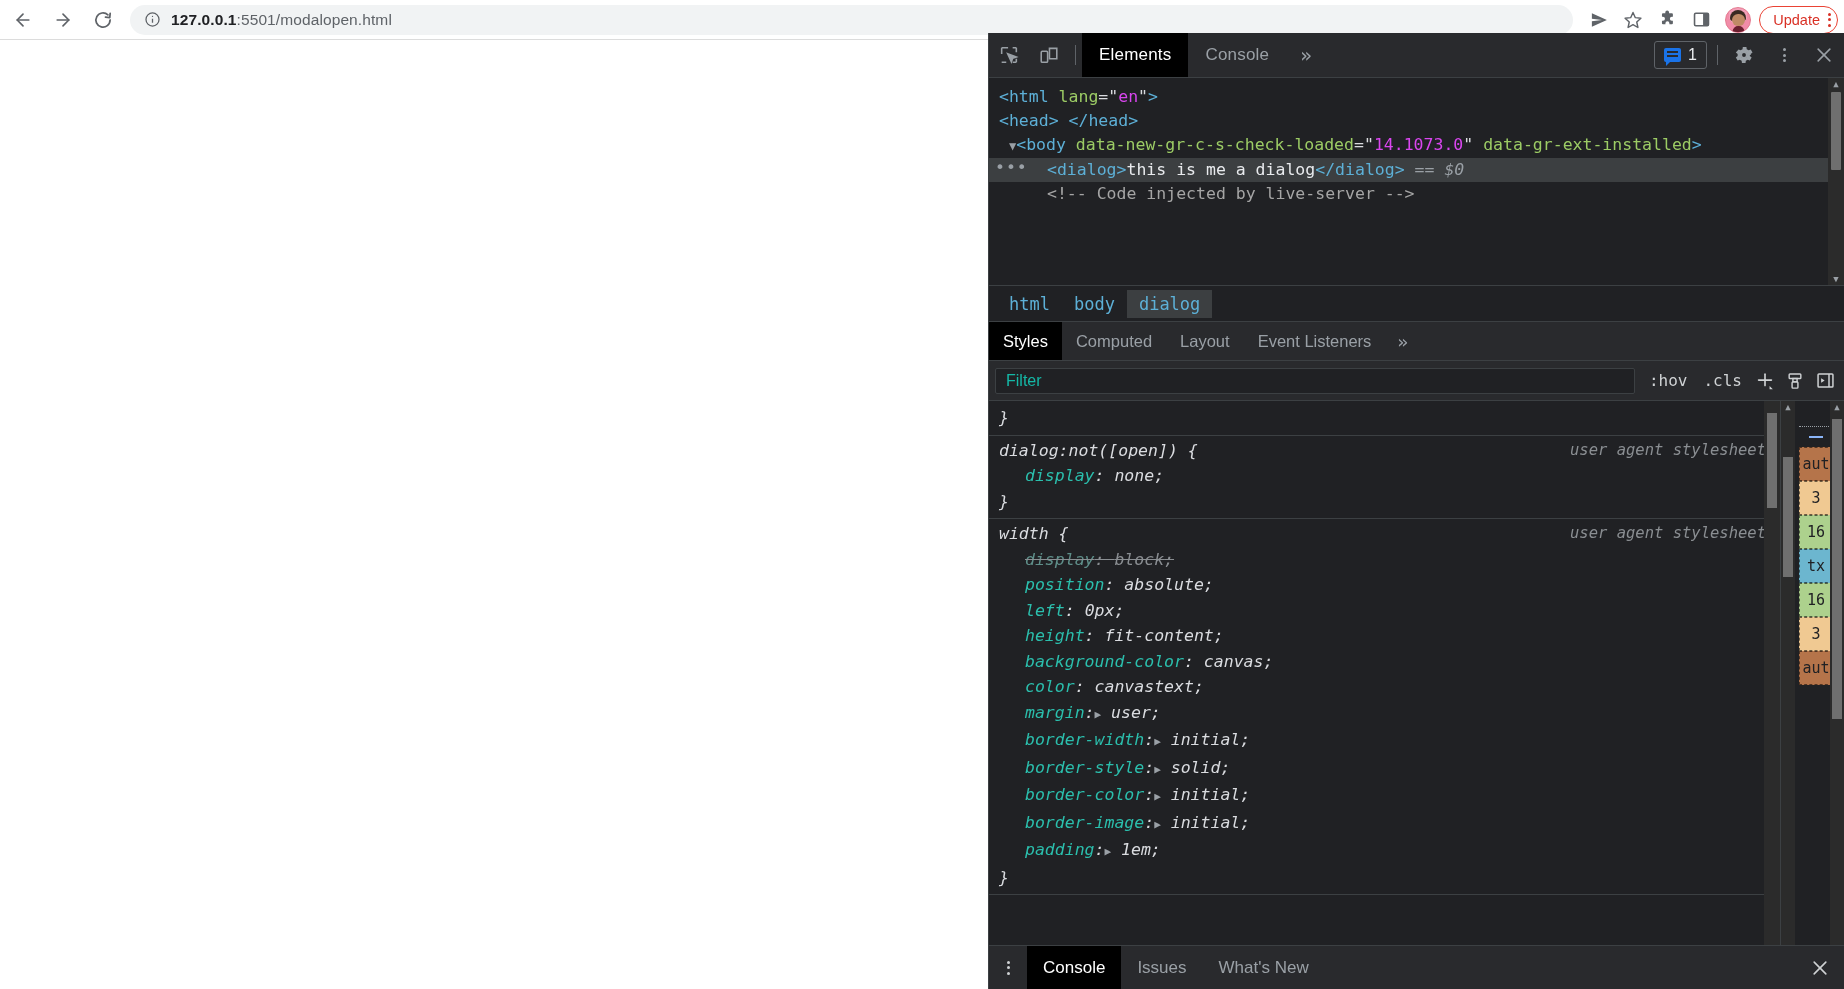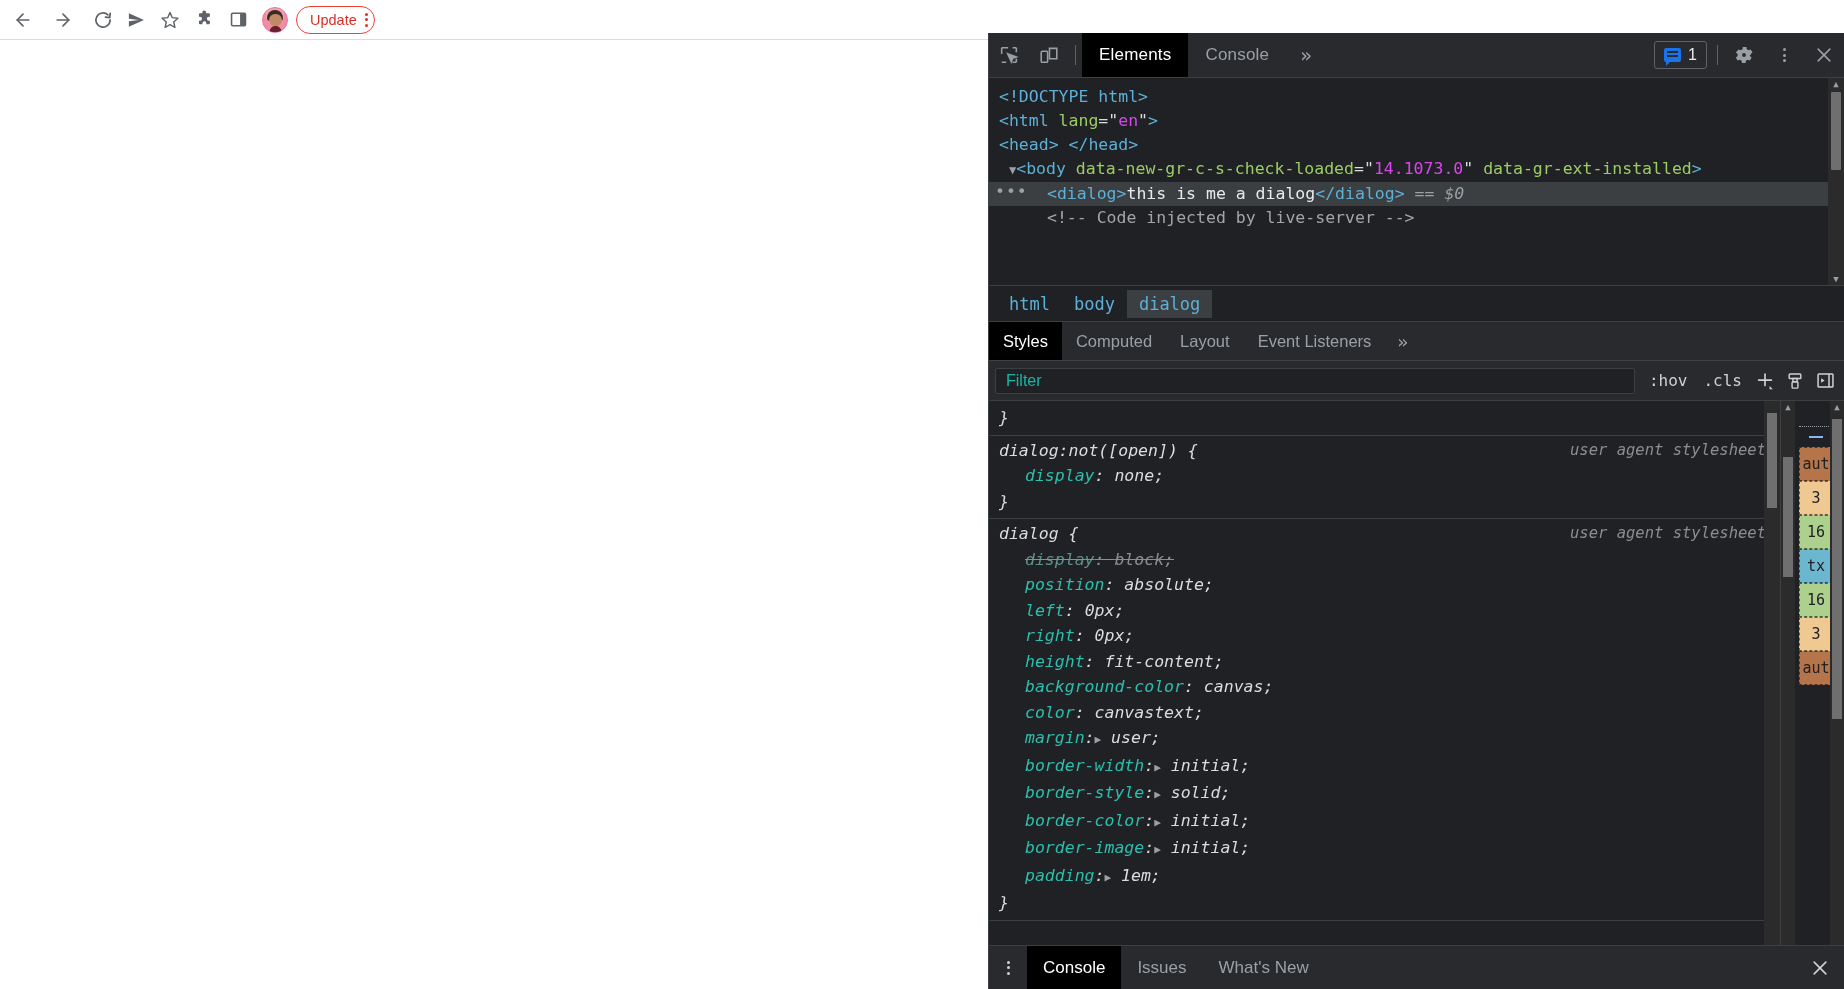--- a/index.html
+++ b/index.html
@@ -303,20 +303,30 @@
         <polyline points="12 5 19 12 12 19"></polyline>
       </svg>
   </div>
   <div class="nav-btn">
     <svg width="20" height="20" viewBox="0 0 24 24" fill="none" stroke="currentColor" stroke-width="2.1" stroke-linecap="round">
         <path d="M20.5 12a8.5 8.5 0 1 1-2.6-6.1"></path>
         <polyline points="20.6 4 20.1 9.2 15 8.6" stroke-linejoin="round"></polyline>
       </svg>
   </div>
 
+  <div id="omnibox">
+    <span id="site-info-icon">
+      <svg width="17" height="17" viewBox="0 0 24 24" fill="none" stroke="currentColor" stroke-width="1.8">
+          <circle cx="12" cy="12" r="9.2"></circle>
+          <line x1="12" y1="11" x2="12" y2="16.5"></line>
+          <circle cx="12" cy="7.6" r=".9" fill="currentColor" stroke="none"></circle>
+        </svg>
+    </span>
+    <span id="url-text"><span class="host">127.0.0.1</span><span>:5501/modalopen.html</span></span>
+  </div>
 
   <div class="tb-icon">
     <svg width="18" height="18" viewBox="0 0 24 24" fill="currentColor">
         <path d="M2.5 21 22.5 12 2.5 3 2.5 10.2 16 12 2.5 13.8z"></path>
       </svg>
   </div>
   <div class="tb-icon">
     <svg width="20" height="20" viewBox="0 0 24 24" fill="none" stroke="currentColor" stroke-width="1.7" stroke-linejoin="round">
         <polygon points="12 3 14.8 9.2 21.5 9.9 16.5 14.4 17.9 21 12 17.6 6.1 21 7.5 14.4 2.5 9.9 9.2 9.2"></polygon>
       </svg>
@@ -389,21 +399,20 @@
       <div class="dt-iconbtn">
         <svg width="20" height="20" viewBox="0 0 24 24" fill="none" stroke="currentColor" stroke-width="1.9" stroke-linecap="round">
             <line x1="5" y1="5" x2="19" y2="19"></line>
             <line x1="19" y1="5" x2="5" y2="19"></line>
           </svg>
       </div>
     </div>
   </div>
 
   <div id="dom-tree">
-    <div class="dom-line"><span class="tag">&lt;!DOCTYPE html&gt;</span></div>
 
     <div class="dom-line"><span class="tag">&lt;html </span><span class="attr-name">lang</span><span class="punc">="</span><span class="attr-val">en</span><span class="punc">"</span><span class="tag">&gt;</span></div>
 
     <div class="dom-line" style=""><span class="tag">&lt;head&gt; &lt;/head&gt;</span></div>
 
     <div class="dom-line" style="padding-left:34px;text-indent:-14px"><span class="triangle">▼</span><span class="tag">&lt;body </span><span class="attr-name">data-new-gr-c-s-check-loaded</span><span class="punc">="</span><span class="attr-val">14.1073.0</span><span class="punc">"</span> <span class="attr-name">data-gr-ext-installed</span><span class="tag">&gt;</span></div>
 
     <div class="dom-line selected" style="padding-left:58px"><span class="ellipsis-badge">•••</span><span class="tag">&lt;dialog&gt;</span><span class="txt">this is me a dialog</span><span class="tag">&lt;/dialog&gt;</span> <span class="dollar">== $0</span></div>
 
     <div class="dom-line" style="padding-left:58px"><span class="comment">&lt;!-- Code injected by live-server --&gt;</span></div>
@@ -465,30 +474,29 @@
       </div>
 
       <div class="rule-block">
         <div class="rule-line selector">dialog:not([open]) {</div>
         <div class="origin">user agent stylesheet</div>
         <div class="rule-line indent"><span class="prop">display</span><span class="val">: </span><span class="val">none</span><span class="val">;</span></div>
         <div class="rule-line selector">}</div>
       </div>
 
       <div class="rule-block">
-        <div class="rule-line selector">dialog {</div>
+        <div class="rule-line selector">width {</div>
         <div class="origin">user agent stylesheet</div>
 
         <div class="rule-line indent strike"><span class="prop">display</span><span>: </span><span>block</span><span>;</span></div>
 
         <div class="rule-line indent"><span class="prop">position</span><span class="val">: </span><span class="val">absolute</span><span class="val">;</span></div>
 
         <div class="rule-line indent"><span class="prop">left</span><span class="val">: </span><span class="val">0px</span><span class="val">;</span></div>
 
-        <div class="rule-line indent"><span class="prop">right</span><span class="val">: </span><span class="val">0px</span><span class="val">;</span></div>
 
 
         <div class="rule-line indent"><span class="prop">height</span><span class="val">: </span><span class="val">fit-content</span><span class="val">;</span></div>
 
         <div class="rule-line indent"><span class="prop">background-color</span><span class="val">: </span><span class="val">canvas</span><span class="val">;</span></div>
 
         <div class="rule-line indent"><span class="prop">color</span><span class="val">: </span><span class="val">canvastext</span><span class="val">;</span></div>
 
         <div class="rule-line indent"><span class="prop">margin</span><span class="val">:</span><span class="expander">▶</span><span class="val"> </span><span class="val">user</span><span class="val">;</span></div>
 

